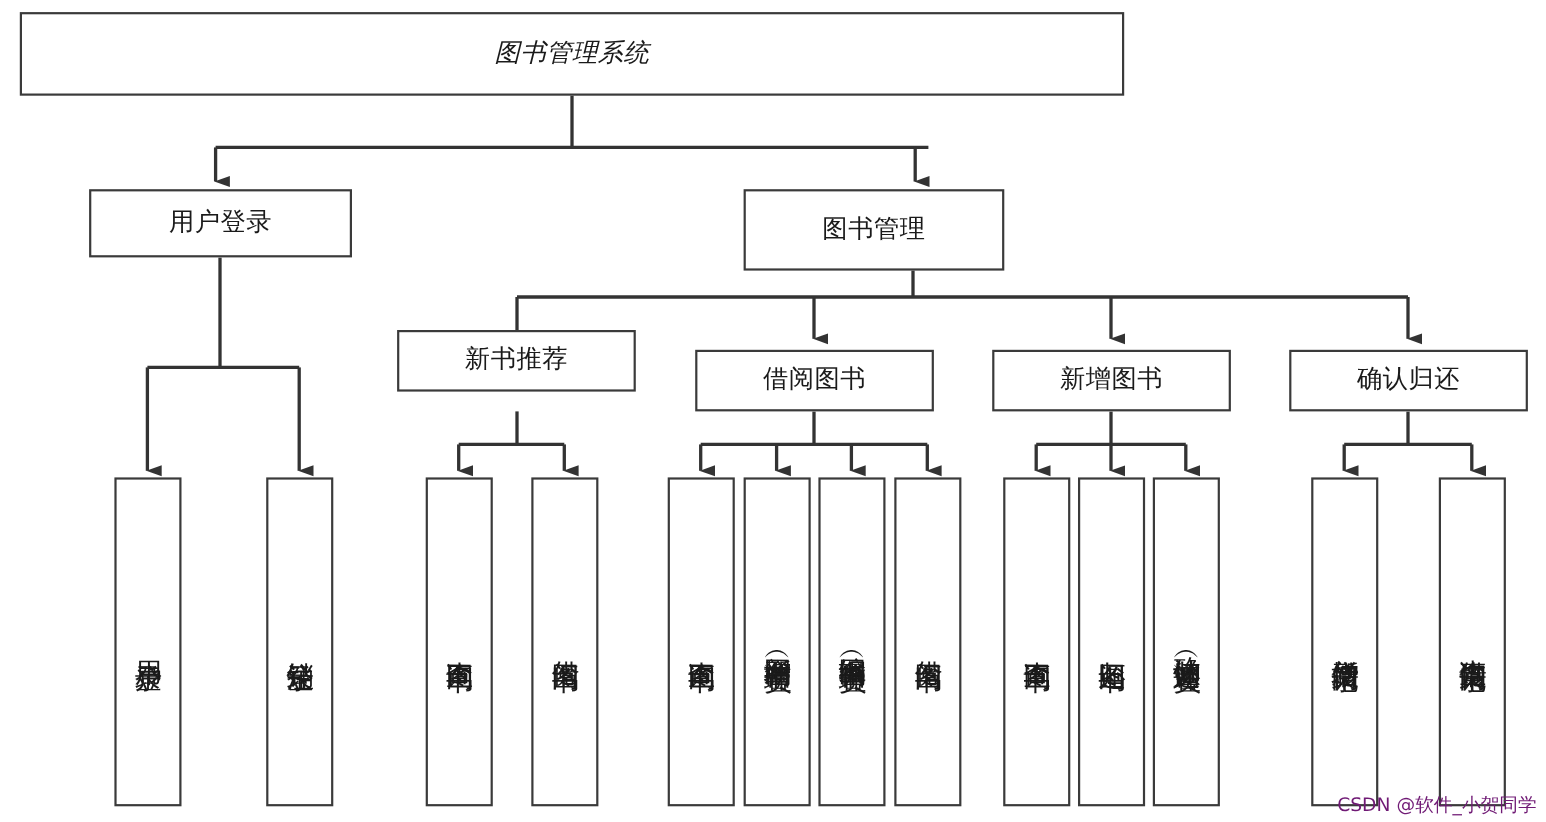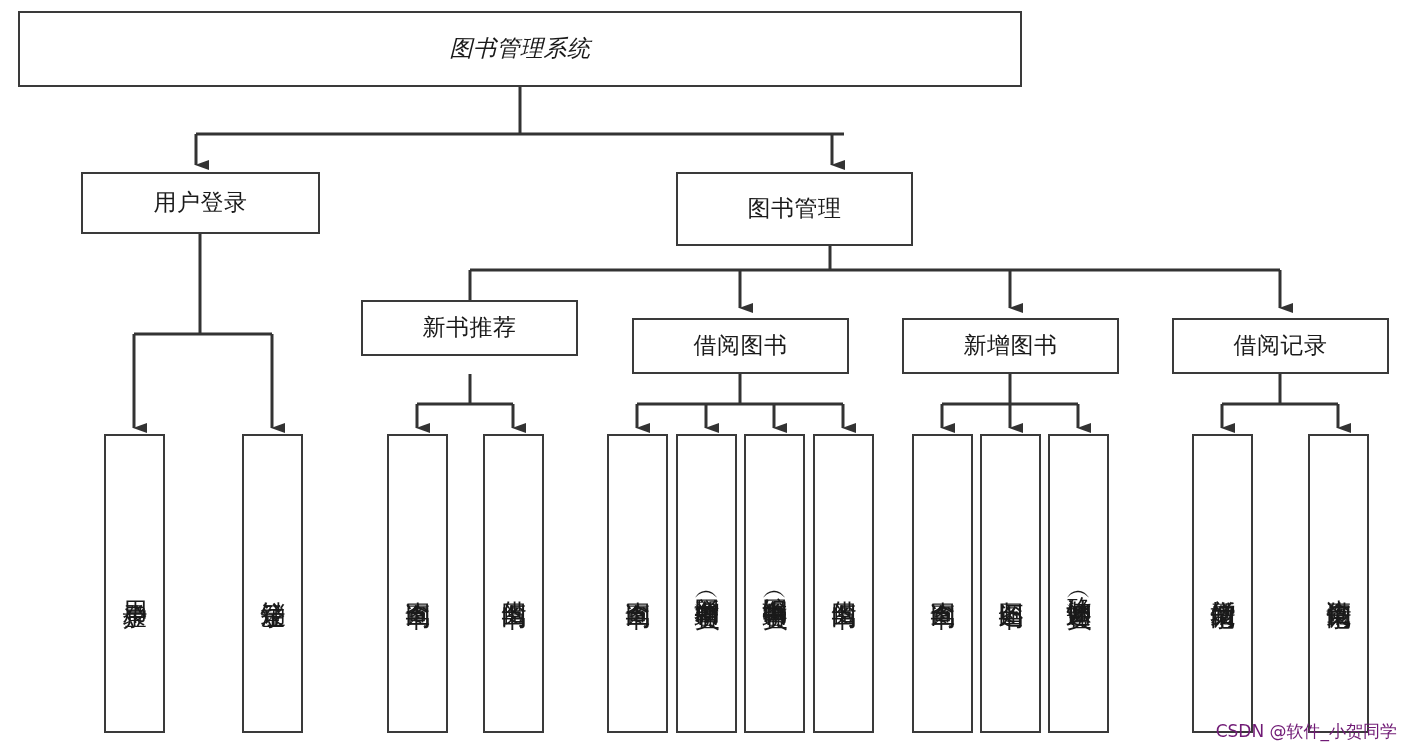--- a/index.html
+++ b/index.html
@@ -150,21 +150,21 @@
 
   <div class="node horiz" style="left:632px; top:318px; width:217px; height:56px;">
     <span class="node-label">借阅图书</span>
   </div>
 
   <div class="node horiz" style="left:902px; top:318px; width:217px; height:56px;">
     <span class="node-label">新增图书</span>
   </div>
 
   <div class="node horiz" style="left:1172px; top:318px; width:217px; height:56px;">
-    <span class="node-label">借阅记录</span>
+    <span class="node-label">确认归还</span>
   </div>
 
   <div class="node vert" style="left:104px; top:434px; width:61px; height:299px;">
     <span class="node-label">用户登录</span>
   </div>
   <div class="node vert" style="left:242px; top:434px; width:61px; height:299px;">
     <span class="node-label">注销登录</span>
   </div>
 
   <div class="node vert" style="left:387px; top:434px; width:61px; height:299px;">

